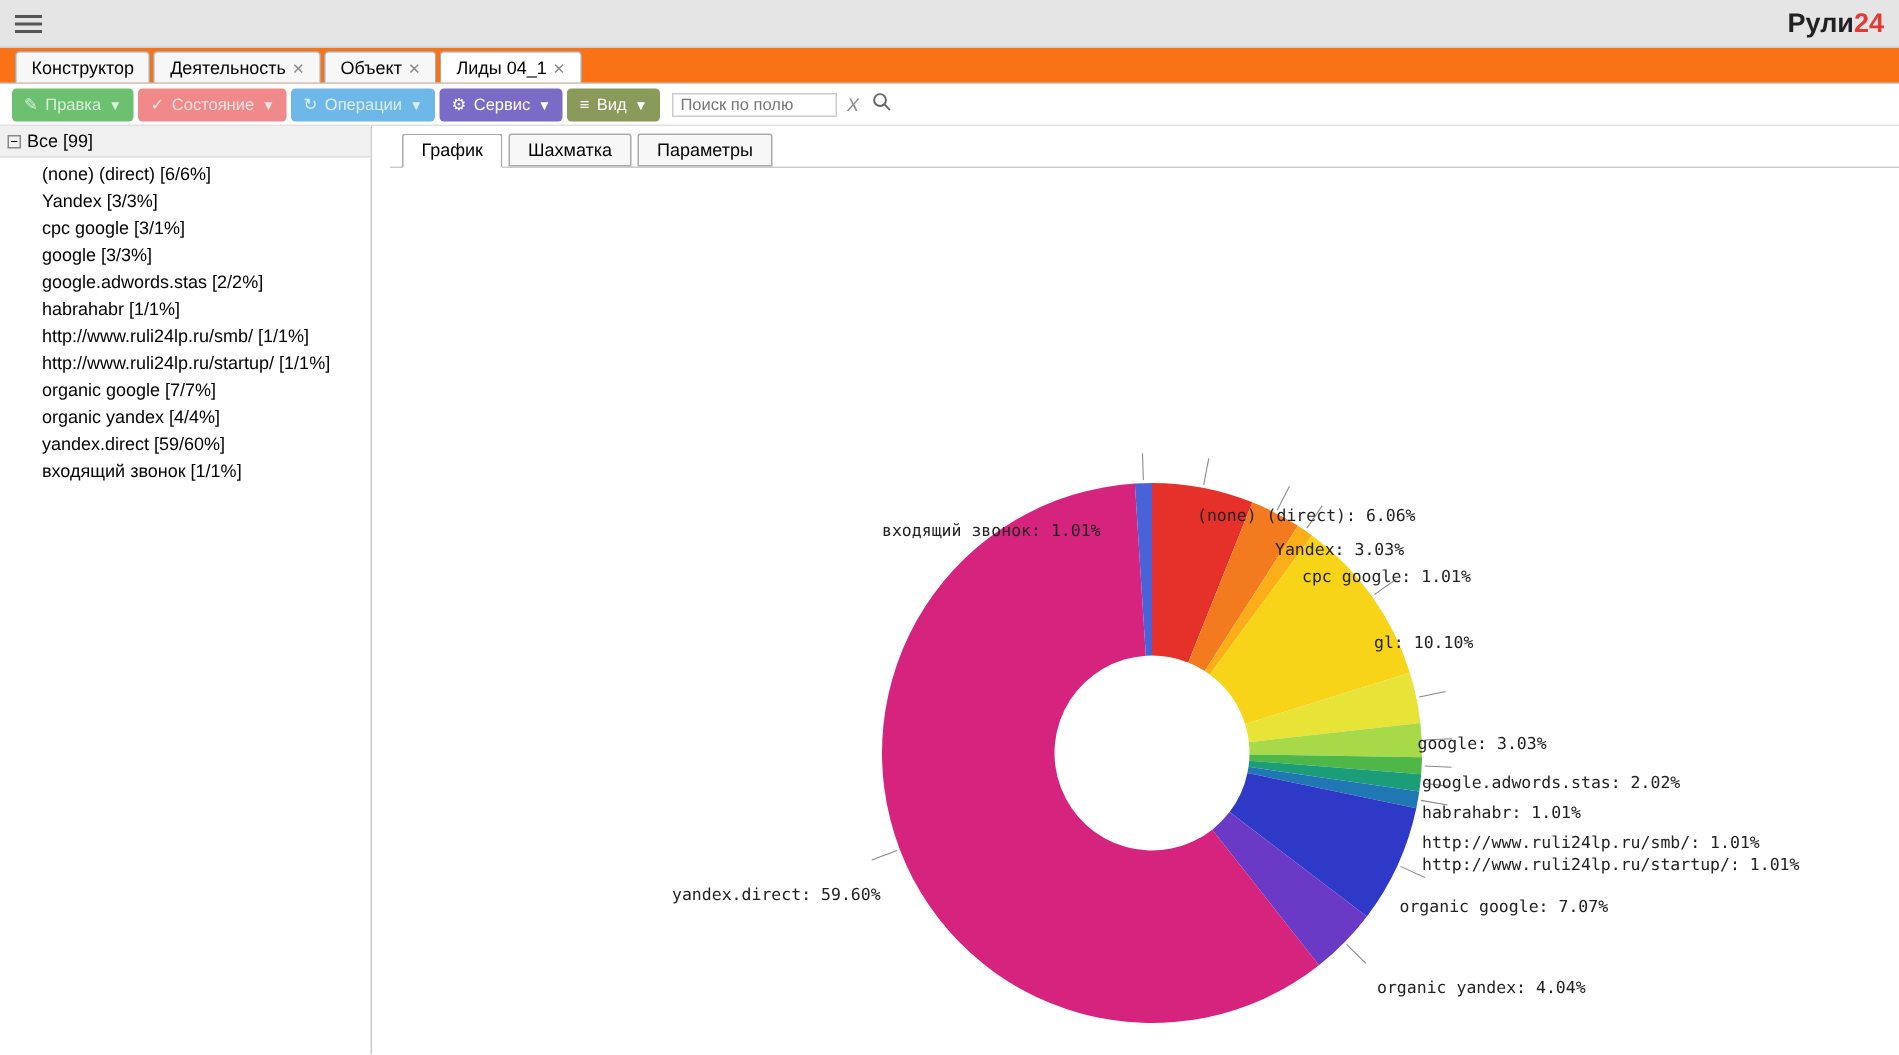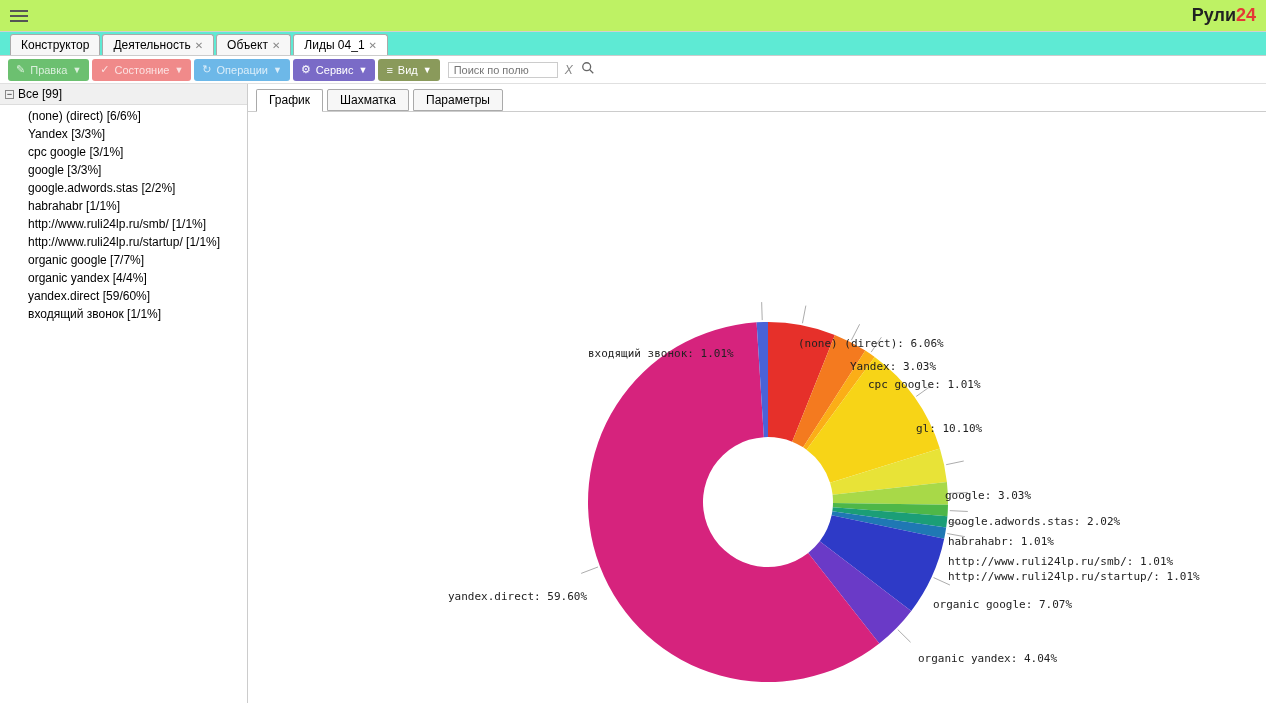--- a/index.html
+++ b/index.html
@@ -1,23 +1,23 @@
 <!DOCTYPE html>
 <html><head>
 <meta charset="utf-8">
 <style>
 * { box-sizing: border-box; margin: 0; padding: 0; }
 body { font-family: Arial, sans-serif; font-size: 12px; background: #fff; width: 1266px; height: 703px; overflow: hidden; }
-.topbar { height: 32px; background: #bef264; border-bottom: 1px solid #d0d0d0; display: flex; align-items: center; justify-content: space-between; padding: 0 10px; }
+.topbar { height: 32px; background: #e5e5e5; border-bottom: 1px solid #d0d0d0; display: flex; align-items: center; justify-content: space-between; padding: 0 10px; }
 .hamburger { cursor: pointer; }
 .hamburger div { width: 18px; height: 2px; background: #555; margin: 3px 0; }
 .brand { font-size: 18px; font-weight: bold; }
 .brand .b1 { color: #222; }
 .brand .b2 { color: #e53935; }
-.tabs { height: 24px; display: flex; align-items: flex-end; padding-left: 10px; border-bottom: 1px solid #ccc; background: #5eead4; }
+.tabs { height: 24px; display: flex; align-items: flex-end; padding-left: 10px; border-bottom: 1px solid #ccc; background: #f97316; }
 .tab { border: 1px solid #aaa; border-bottom: none; background: #f7f7f7; padding: 3px 10px; margin-right: 2px; font-size: 12px; cursor: pointer; border-radius: 3px 3px 0 0; position: relative; }
 .tab.active { background: #fff; }
 .tab .close { margin-left: 4px; color: #888; font-size: 10px; }
 .toolbar { height: 28px; background: #fff; border-bottom: 1px solid #e0e0e0; display: flex; align-items: center; padding: 2px 8px; gap: 3px; }
 .tbtn { height: 22px; display: flex; align-items: center; padding: 0 8px; border-radius: 3px; color: #fff; font-size: 11px; cursor: pointer; gap: 5px; }
 .tbtn .arrow { font-size: 9px; }
 .tbtn.green { background: #6cc070; }
 .tbtn.pink { background: #f08a8a; }
 .tbtn.blue { background: #6db8e8; }
 .tbtn.purple { background: #7a6bc7; }
@@ -26,21 +26,21 @@
 .search-box { margin-left: 5px; border: 1px solid #ccc; height: 16px; padding: 0 5px; font-size: 11px; width: 110px; }
 .clear-x { margin-left: 4px; color: #888; cursor: pointer; font-style: italic; }
 .mag { margin-left: 5px; cursor: pointer; }
 .main { display: flex; height: calc(703px - 32px - 24px - 28px); }
 .sidebar { width: 248px; border-right: 1px solid #ccc; background: #fff; overflow-y: auto; }
 .tree-root { padding: 3px 5px; background: #f0f0f0; border-bottom: 1px solid #ddd; cursor: pointer; display: flex; align-items: center; gap: 4px; }
 .tree-toggle { width: 9px; height: 9px; border: 1px solid #888; display: flex; align-items: center; justify-content: center; font-size: 9px; line-height: 1; }
 .tree-items { padding: 2px 0 2px 28px; }
 .tree-item { padding: 2px 0; cursor: pointer; white-space: nowrap; }
 .content { flex: 1; display: flex; flex-direction: column; }
-.subtabs { display: flex; padding: 5px 8px 0 8px; border-bottom: 1px solid #ccc; gap: 4px; }
+.subtabs { display: flex; padding: 5px 8px 0 8px; border-bottom: 1px solid #ccc; gap: 4px; margin-left: 12px; }
 .subtab { border: 1px solid #aaa; padding: 3px 12px; cursor: pointer; border-radius: 2px 2px 0 0; background: #f7f7f7; font-size: 12px; }
 .subtab.active { background: #fff; border-bottom: 1px solid #fff; margin-bottom: -1px; }
 .chart-area { flex: 1; position: relative; }
 svg.donut { position: absolute; left: 0; top: 0; }
 .chart-label { position: absolute; font-family: monospace; font-size: 11px; color: #222; white-space: nowrap; }
 </style>
 </head>
 <body>
 
 <div class="topbar">

